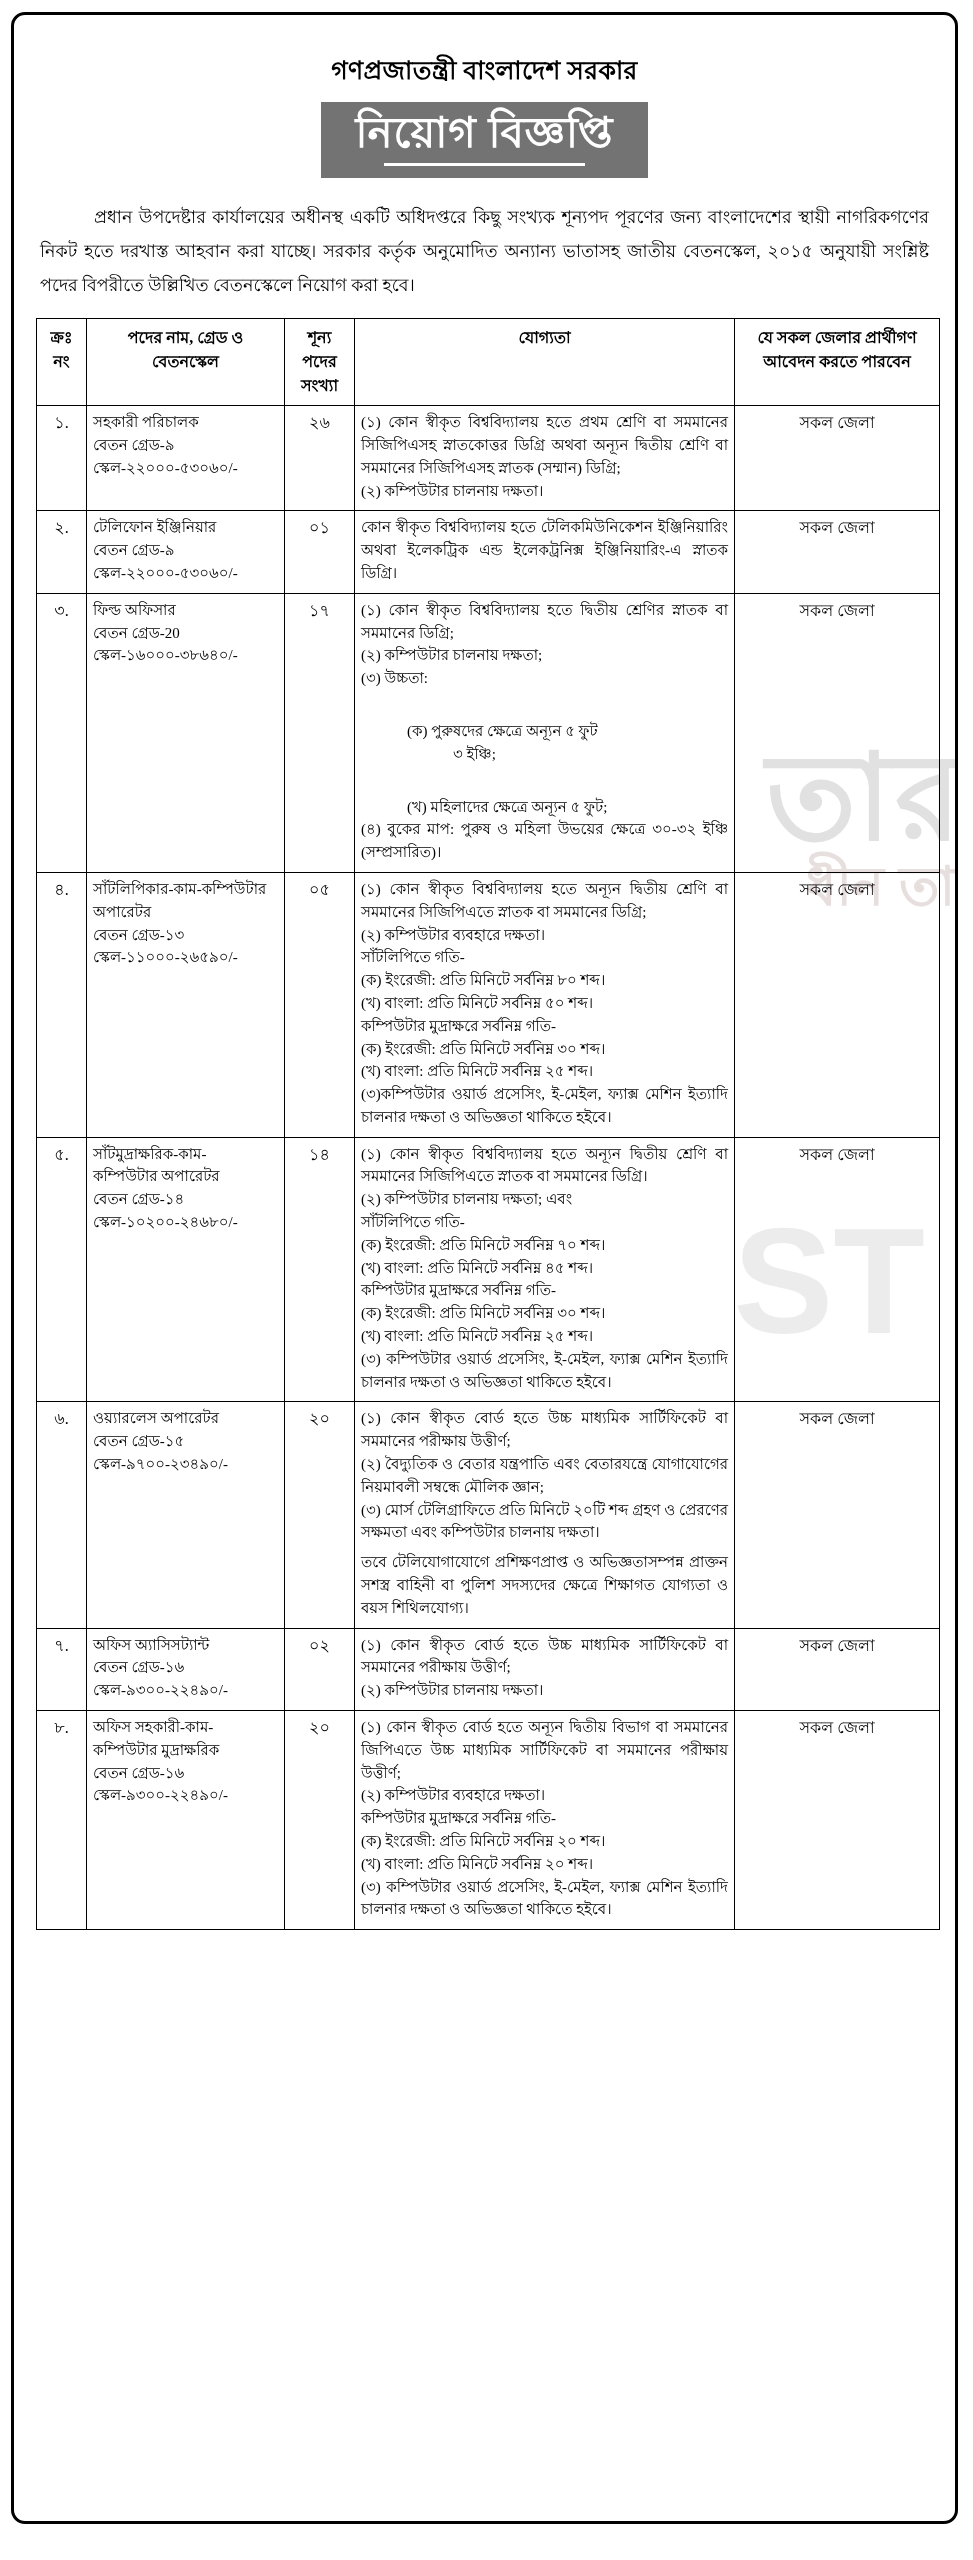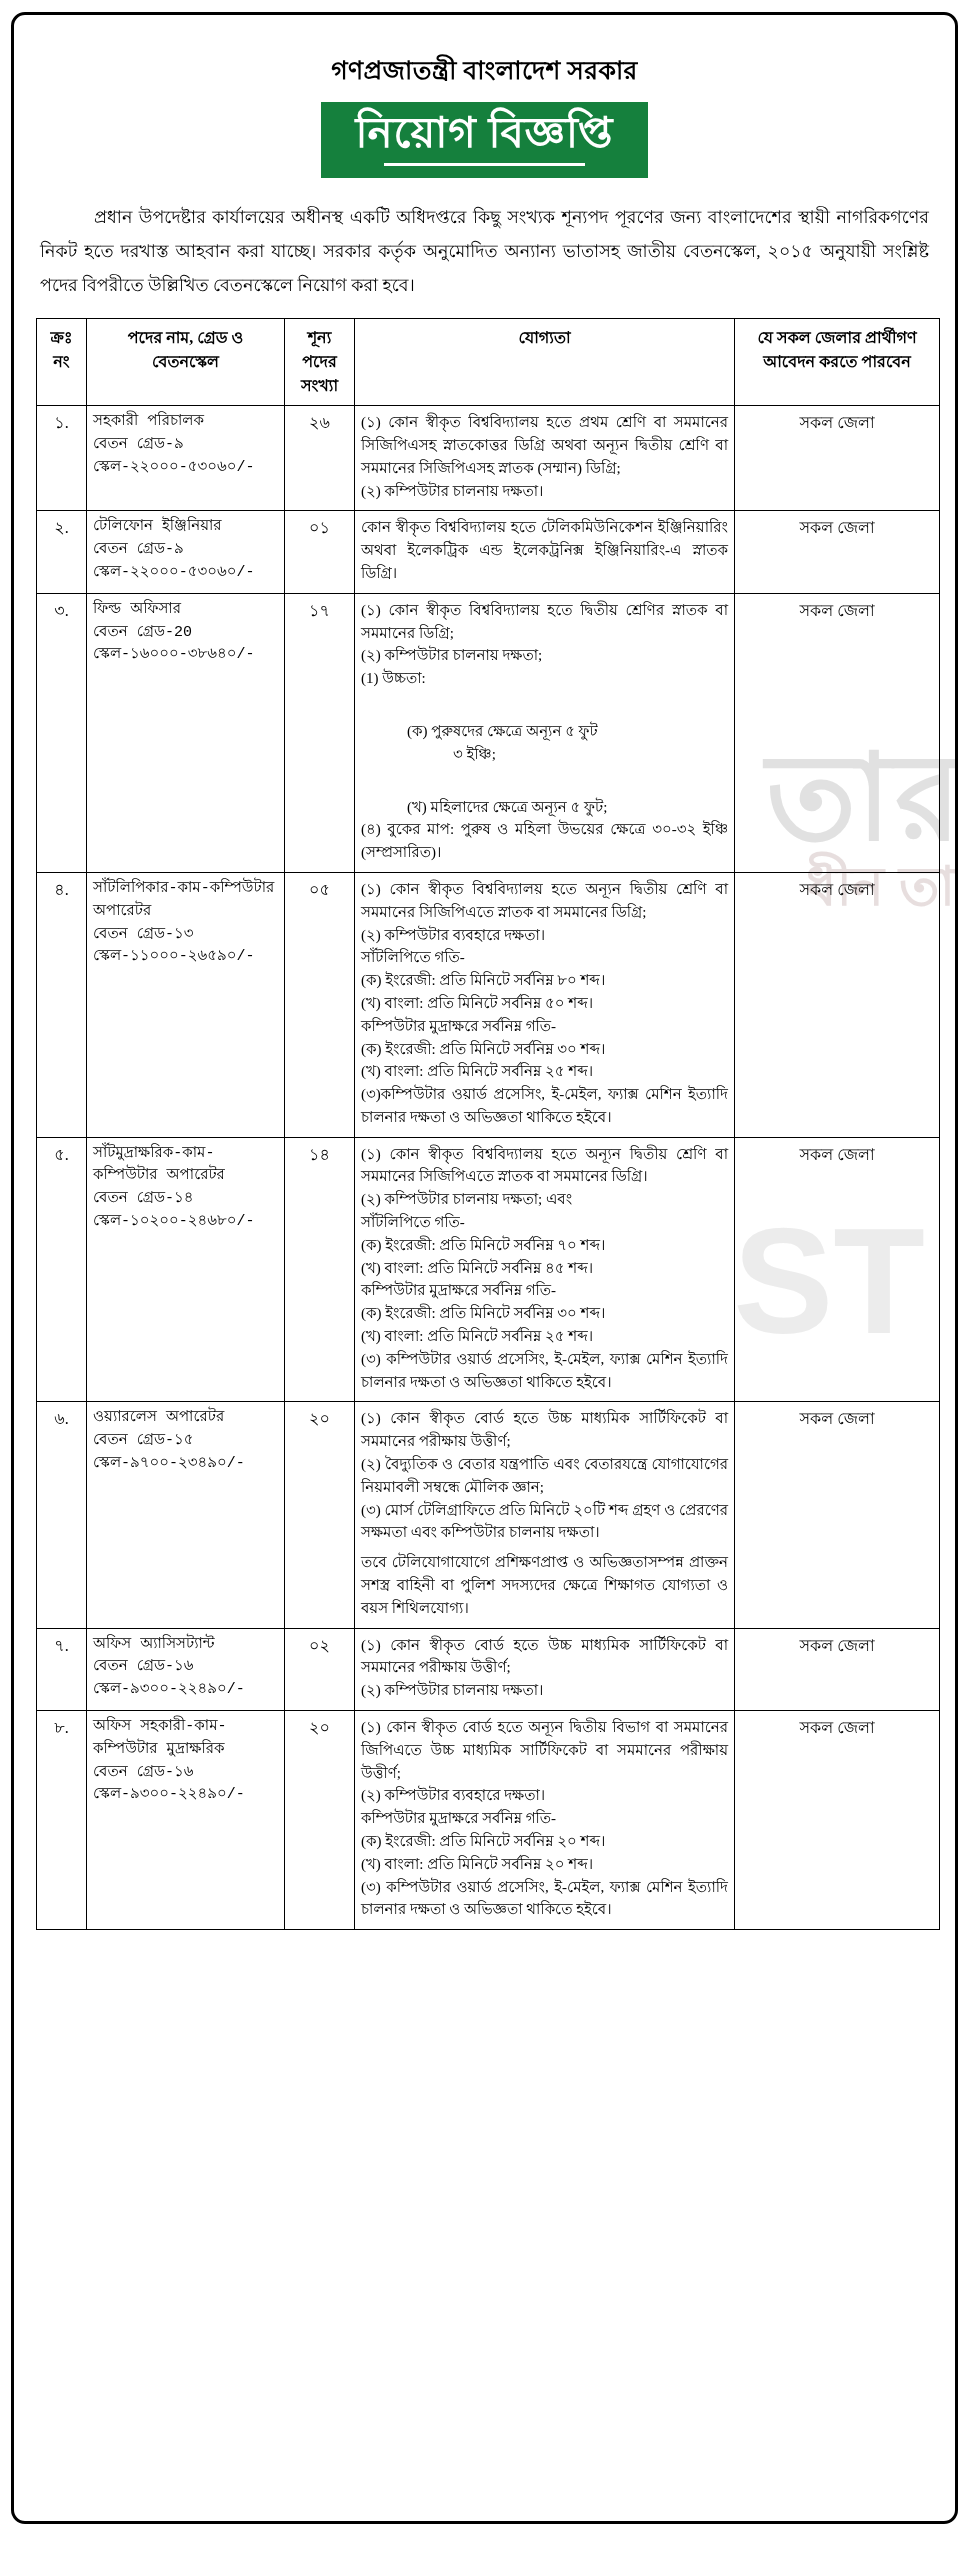--- a/index.html
+++ b/index.html
@@ -59,21 +59,21 @@
     letter-spacing: .4px;
     margin: 22px 0 16px 0;
     line-height: 1.25;
   }
   .title-box-wrap {
     text-align: center;
     margin-bottom: 22px;
   }
   .title-box {
     display: inline-block;
-    background: #15803d;
+    background: #737373;
     color: #ffffff;
     padding: 7px 34px 12px 34px;
     font-size: 42px;
     font-weight: bold;
     line-height: 1.18;
     letter-spacing: 1px;
   }
   .title-underline {
     width: 78%;
     height: 3px;
@@ -117,21 +117,21 @@
   col.c-post  { width: 198px; }
   col.c-vac   { width: 70px; }
   col.c-qual  { width: 380px; }
   col.c-dist  { width: 205px; }
 
   td.sl {
     text-align: center;
     font-size: 16px;
     padding-top: 6px;
   }
-  td.post .pline { display: block; font-family: Liberation Mono, monospace; }
+  td.post .pline { display: block; }
   td.vac {
     text-align: center;
     font-size: 16px;
     padding-top: 6px;
   }
   td.dist {
     text-align: center;
     font-size: 16px;
     padding-top: 6px;
   }
@@ -212,21 +212,21 @@
             <td class="sl">৩.</td>
             <td class="post">
               <span class="pline">ফিল্ড অফিসার</span>
               <span class="pline">বেতন গ্রেড-20</span>
               <span class="pline">স্কেল-১৬০০০-৩৮৬৪০/-</span>
             </td>
             <td class="vac">১৭</td>
             <td class="qual">
               <span class="q">(১) কোন স্বীকৃত বিশ্ববিদ্যালয় হতে দ্বিতীয় শ্রেণির স্নাতক বা সমমানের ডিগ্রি;</span>
               <span class="q">(২) কম্পিউটার চালনায় দক্ষতা;</span>
-              <span class="q">(1) উচ্চতা:</span>
+              <span class="q">(৩) উচ্চতা:</span>
               <span class="q indent1">(ক) পুরুষদের ক্ষেত্রে অন্যূন ৫ ফুট</span>
               <span class="q indent2">৩ ইঞ্চি;</span>
               <span class="q indent1">(খ) মহিলাদের ক্ষেত্রে অন্যূন ৫ ফুট;</span>
               <span class="q">(৪) বুকের মাপ: পুরুষ ও মহিলা উভয়ের ক্ষেত্রে ৩০-৩২ ইঞ্চি (সম্প্রসারিত)।</span>
             </td>
             <td class="dist">সকল জেলা</td>
           </tr>
           <tr>
             <td class="sl">৪.</td>
             <td class="post">

